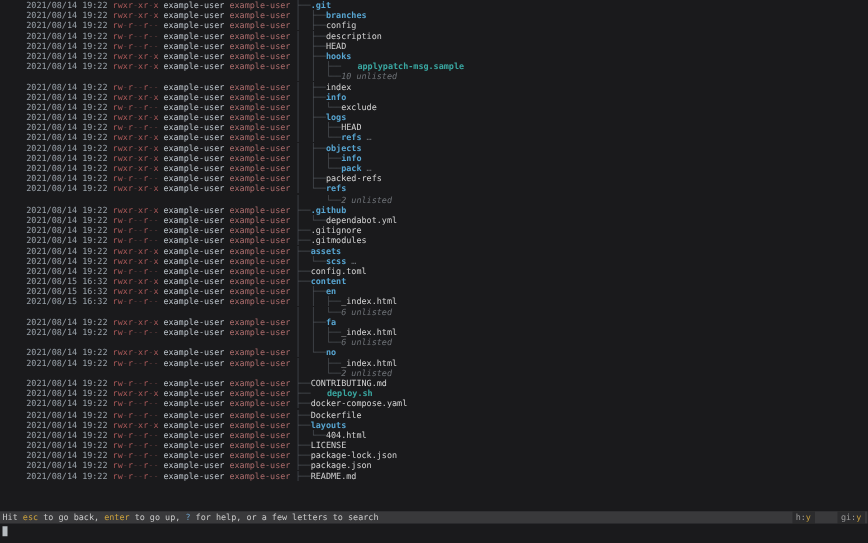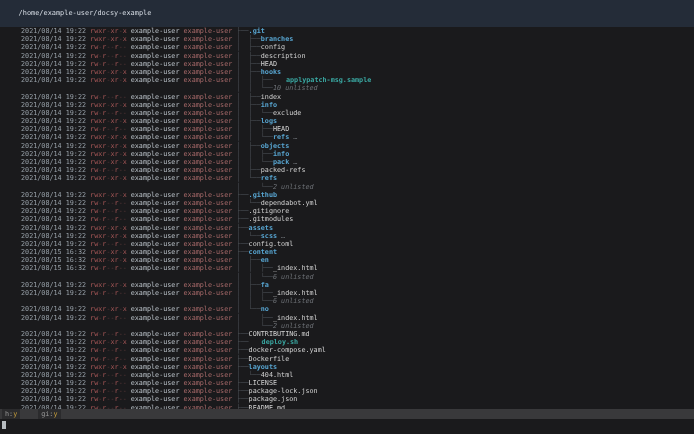--- a/index.html
+++ b/index.html
@@ -40,23 +40,20 @@
   .flag{background:var(--flag_bg,#2b2b2d);padding:0 3px;}
   .fl{color:var(--flag_label,#9b9b9b);}
   .fv{color:var(--key,#c9a03c);}
   .input{flex:0 0 13px;background:var(--bg,#1a1a1c);padding:2px 0 0 2px;}
   .cursor{display:inline-block;width:4px;height:8px;background:var(--cursor,#b7bcc0);}
 </style>
 </head>
 <body>
 
 <div class="terminal">
-  <div class="header">
-    <span>/home/example-user/docsy-example</span>
-  </div>
   <div class="tree">
       <div class="row"><span class="col c-date">2021/08/14 19:22</span><span class="col c-perm"><span class="perm-l">r</span><span class="perm-l">w</span><span class="perm-l">x</span><span class="perm-l">r</span><span class="perm-d">-</span><span class="perm-l">x</span><span class="perm-l">r</span><span class="perm-d">-</span><span class="perm-l">x</span></span><span class="col c-owner">example-user</span><span class="col c-group">example-user</span><span class="t-pre">├──</span><span class="n-dir">.git</span></div>
       <div class="row"><span class="col c-date">2021/08/14 19:22</span><span class="col c-perm"><span class="perm-l">r</span><span class="perm-l">w</span><span class="perm-l">x</span><span class="perm-l">r</span><span class="perm-d">-</span><span class="perm-l">x</span><span class="perm-l">r</span><span class="perm-d">-</span><span class="perm-l">x</span></span><span class="col c-owner">example-user</span><span class="col c-group">example-user</span><span class="t-pre">│  ├──</span><span class="n-dir">branches</span></div>
       <div class="row"><span class="col c-date">2021/08/14 19:22</span><span class="col c-perm"><span class="perm-l">r</span><span class="perm-l">w</span><span class="perm-d">-</span><span class="perm-l">r</span><span class="perm-d">-</span><span class="perm-d">-</span><span class="perm-l">r</span><span class="perm-d">-</span><span class="perm-d">-</span></span><span class="col c-owner">example-user</span><span class="col c-group">example-user</span><span class="t-pre">│  ├──</span><span class="n-file">config</span></div>
       <div class="row"><span class="col c-date">2021/08/14 19:22</span><span class="col c-perm"><span class="perm-l">r</span><span class="perm-l">w</span><span class="perm-d">-</span><span class="perm-l">r</span><span class="perm-d">-</span><span class="perm-d">-</span><span class="perm-l">r</span><span class="perm-d">-</span><span class="perm-d">-</span></span><span class="col c-owner">example-user</span><span class="col c-group">example-user</span><span class="t-pre">│  ├──</span><span class="n-file">description</span></div>
       <div class="row"><span class="col c-date">2021/08/14 19:22</span><span class="col c-perm"><span class="perm-l">r</span><span class="perm-l">w</span><span class="perm-d">-</span><span class="perm-l">r</span><span class="perm-d">-</span><span class="perm-d">-</span><span class="perm-l">r</span><span class="perm-d">-</span><span class="perm-d">-</span></span><span class="col c-owner">example-user</span><span class="col c-group">example-user</span><span class="t-pre">│  ├──</span><span class="n-file">HEAD</span></div>
       <div class="row"><span class="col c-date">2021/08/14 19:22</span><span class="col c-perm"><span class="perm-l">r</span><span class="perm-l">w</span><span class="perm-l">x</span><span class="perm-l">r</span><span class="perm-d">-</span><span class="perm-l">x</span><span class="perm-l">r</span><span class="perm-d">-</span><span class="perm-l">x</span></span><span class="col c-owner">example-user</span><span class="col c-group">example-user</span><span class="t-pre">│  ├──</span><span class="n-dir">hooks</span></div>
       <div class="row"><span class="col c-date">2021/08/14 19:22</span><span class="col c-perm"><span class="perm-l">r</span><span class="perm-l">w</span><span class="perm-l">x</span><span class="perm-l">r</span><span class="perm-d">-</span><span class="perm-l">x</span><span class="perm-l">r</span><span class="perm-d">-</span><span class="perm-l">x</span></span><span class="col c-owner">example-user</span><span class="col c-group">example-user</span><span class="t-pre">│  │  ├──</span><span class="n-exe">applypatch-msg.sample</span></div>
       <div class="row"><span class="col c-date"></span><span class="col c-perm"></span><span class="col c-owner"></span><span class="col c-group"></span><span class="t-pre">│  │  └──</span><span class="n-unlisted">10 unlisted</span></div>
       <div class="row"><span class="col c-date">2021/08/14 19:22</span><span class="col c-perm"><span class="perm-l">r</span><span class="perm-l">w</span><span class="perm-d">-</span><span class="perm-l">r</span><span class="perm-d">-</span><span class="perm-d">-</span><span class="perm-l">r</span><span class="perm-d">-</span><span class="perm-d">-</span></span><span class="col c-owner">example-user</span><span class="col c-group">example-user</span><span class="t-pre">│  ├──</span><span class="n-file">index</span></div>
@@ -93,18 +90,19 @@
       <div class="row"><span class="col c-date">2021/08/14 19:22</span><span class="col c-perm"><span class="perm-l">r</span><span class="perm-l">w</span><span class="perm-d">-</span><span class="perm-l">r</span><span class="perm-d">-</span><span class="perm-d">-</span><span class="perm-l">r</span><span class="perm-d">-</span><span class="perm-d">-</span></span><span class="col c-owner">example-user</span><span class="col c-group">example-user</span><span class="t-pre">├──</span><span class="n-file">docker-compose.yaml</span></div>
       <div class="row"><span class="col c-date">2021/08/14 19:22</span><span class="col c-perm"><span class="perm-l">r</span><span class="perm-l">w</span><span class="perm-d">-</span><span class="perm-l">r</span><span class="perm-d">-</span><span class="perm-d">-</span><span class="perm-l">r</span><span class="perm-d">-</span><span class="perm-d">-</span></span><span class="col c-owner">example-user</span><span class="col c-group">example-user</span><span class="t-pre">├──</span><span class="n-file">Dockerfile</span></div>
       <div class="row"><span class="col c-date">2021/08/14 19:22</span><span class="col c-perm"><span class="perm-l">r</span><span class="perm-l">w</span><span class="perm-l">x</span><span class="perm-l">r</span><span class="perm-d">-</span><span class="perm-l">x</span><span class="perm-l">r</span><span class="perm-d">-</span><span class="perm-l">x</span></span><span class="col c-owner">example-user</span><span class="col c-group">example-user</span><span class="t-pre">├──</span><span class="n-dir">layouts</span></div>
       <div class="row"><span class="col c-date">2021/08/14 19:22</span><span class="col c-perm"><span class="perm-l">r</span><span class="perm-l">w</span><span class="perm-d">-</span><span class="perm-l">r</span><span class="perm-d">-</span><span class="perm-d">-</span><span class="perm-l">r</span><span class="perm-d">-</span><span class="perm-d">-</span></span><span class="col c-owner">example-user</span><span class="col c-group">example-user</span><span class="t-pre">│  └──</span><span class="n-file">404.html</span></div>
       <div class="row"><span class="col c-date">2021/08/14 19:22</span><span class="col c-perm"><span class="perm-l">r</span><span class="perm-l">w</span><span class="perm-d">-</span><span class="perm-l">r</span><span class="perm-d">-</span><span class="perm-d">-</span><span class="perm-l">r</span><span class="perm-d">-</span><span class="perm-d">-</span></span><span class="col c-owner">example-user</span><span class="col c-group">example-user</span><span class="t-pre">├──</span><span class="n-file">LICENSE</span></div>
       <div class="row"><span class="col c-date">2021/08/14 19:22</span><span class="col c-perm"><span class="perm-l">r</span><span class="perm-l">w</span><span class="perm-d">-</span><span class="perm-l">r</span><span class="perm-d">-</span><span class="perm-d">-</span><span class="perm-l">r</span><span class="perm-d">-</span><span class="perm-d">-</span></span><span class="col c-owner">example-user</span><span class="col c-group">example-user</span><span class="t-pre">├──</span><span class="n-file">package-lock.json</span></div>
       <div class="row"><span class="col c-date">2021/08/14 19:22</span><span class="col c-perm"><span class="perm-l">r</span><span class="perm-l">w</span><span class="perm-d">-</span><span class="perm-l">r</span><span class="perm-d">-</span><span class="perm-d">-</span><span class="perm-l">r</span><span class="perm-d">-</span><span class="perm-d">-</span></span><span class="col c-owner">example-user</span><span class="col c-group">example-user</span><span class="t-pre">├──</span><span class="n-file">package.json</span></div>
       <div class="row"><span class="col c-date">2021/08/14 19:22</span><span class="col c-perm"><span class="perm-l">r</span><span class="perm-l">w</span><span class="perm-d">-</span><span class="perm-l">r</span><span class="perm-d">-</span><span class="perm-d">-</span><span class="perm-l">r</span><span class="perm-d">-</span><span class="perm-d">-</span></span><span class="col c-owner">example-user</span><span class="col c-group">example-user</span><span class="t-pre">├──</span><span class="n-file">README.md</span></div>
     </div>
   <div class="status">
+    <span class="status-text"><span class="k-plain">Hit </span><span class="k-key">esc</span><span class="k-plain"> to go back, </span><span class="k-key">enter</span><span class="k-plain"> to go up, </span><span class="k-help">?</span><span class="k-plain"> for help, or a few letters to search</span></span>
     <span class="flags"><span class="flag"><span class="fl">h:</span><span class="fv">y</span></span><span class="flag"><span class="fl">gi:</span><span class="fv">y</span></span></span>
   </div>
   <div class="input">
     <span class="cursor"></span>
   </div>
 </div>
 
 </body></html>

